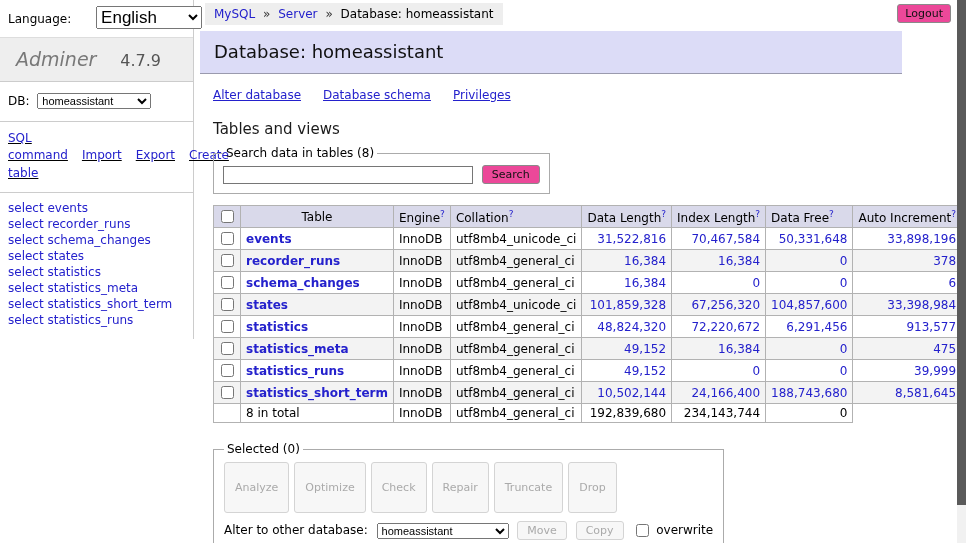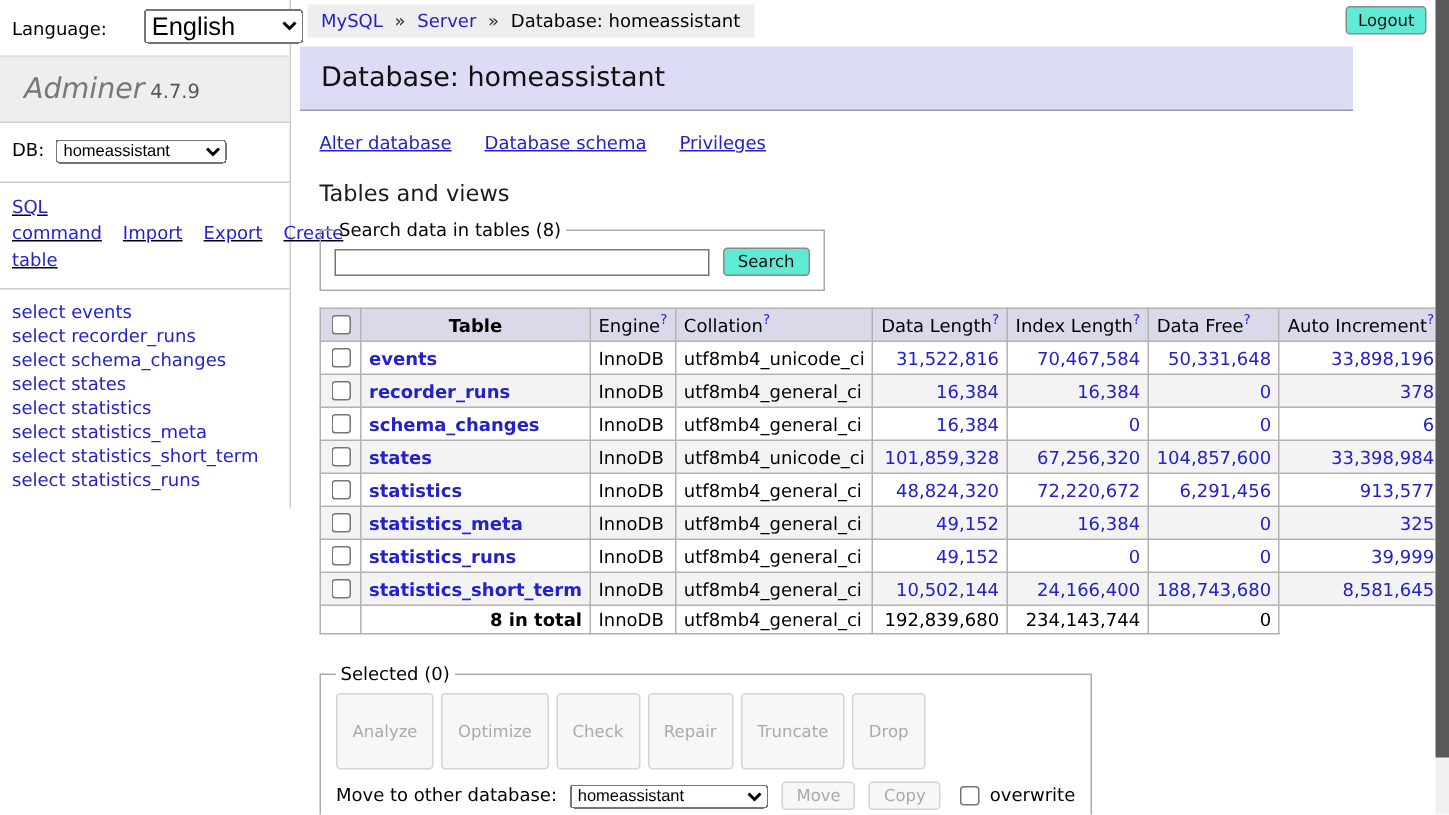--- a/index.html
+++ b/index.html
@@ -10,21 +10,21 @@
     font-size:12px; color:#000; background:#fff;
   }
   a { color:#2421cc; text-decoration:none; cursor:pointer; }
 
   
   .left-col { position:absolute; left:0; top:0; width:194px; border-right:1px solid #ccc; background:#fff; }
   .lang-row { margin:0; padding:6px 8px 8px; white-space:nowrap; }
   .lang-row select { font-size:17px; width:106px; margin-left:21px; }
   .app-banner { margin:0; background:#eee; border-top:1px solid #ddd; border-bottom:1px solid #ccc; padding:10px 16px 11px; }
   .app-name { font-style:italic; font-size:19px; color:#787878; font-weight:400; }
-  .app-version { font-size:13px; color:#555; margin-left:0; }
+  .app-version { font-size:16px; color:#555; margin-left:20px; }
   .db-row { margin:0; padding:11px 8px 12px; border-bottom:1px solid #ccc; white-space:nowrap; }
   .db-row select { font-size:11px; width:114px; margin-left:4px; }
   .menu-links { margin:0; padding:8px 8px 10px; border-bottom:1px solid #ccc; line-height:1.45;text-decoration:underline; }
   .menu-links a { margin-right:14px; }
   .table-links { margin:0; padding:8px 8px 10px; }
   .table-links a { display:block; line-height:1.33; }
 
   
   .main { position:absolute; left:200px; top:0; width:702px; }
   .breadcrumb { display:inline-block; margin:3px 13px 0 5px; background:#eee; padding:4px 9px; }
@@ -32,35 +32,35 @@
   .page-title { margin:6px 0 0; background:#dcdcf7; border-bottom:1px solid #9a9aae;
     padding:10px 14px 11px; font-size:18px; font-weight:400; color:#101010; }
   .content { margin-left:13px; }
   .action-links { margin:14px 0 0; }
   .action-links a { margin-right:22px;text-decoration:underline; }
   h3 { margin:18px 0 0; font-size:15px; font-weight:400; color:#1b1b1b; }
 
   fieldset { display:inline-block; border:1px solid #ababab; margin:8px 0 0; padding:5px 9px 9px; }
   legend { font-size:12px; padding:0 3px;margin-top:32px; }
   .search-input { width:250px; height:18px; border:1px solid #767676; font-size:12px; padding:1px 3px; margin-right:5px; vertical-align:middle; }
-  .btn { font-family:inherit; font-size:11px; padding:2px 9px; background:#5eead4; border:1px solid #8a8a8a; border-radius:3px; color:#111; }
+  .btn { font-family:inherit; font-size:11px; padding:2px 9px; background:#ec4899; border:1px solid #8a8a8a; border-radius:3px; color:#111; }
   .btn[disabled] { color:#aaa; border-color:#d4d4d4; background:#f7f7f7; }
 
   
   table { border-collapse:collapse; margin:11px 0 0; }
   th, td { border:1px solid #b2b2b2; padding:2px 5px; height:18px; font-size:12px; font-weight:400; text-align:left; white-space:nowrap; }
   thead th { background:#d9d9ea; }
-  thead th.col-table { font-weight:700; text-align:center; }
+  thead th.col-table { font-weight:400; text-align:center; }
   th sup, td sup { color:#2421cc; font-size:9px; }
   td.check, th.check { width:22px; text-align:center; padding:1px 3px; }
   td.name a { font-weight:700; }
   td.num { text-align:right; color:#2421cc; }
   tr.alt td { background:#f3f3f3; }
   tr.total td { color:#000; }
-  tr.total td.label { font-weight:700;text-align:right; }
+  tr.total td.label { font-weight:400; }
   tr.total td.num { color:#000; }
   td.noborder { border:none; background:#fff; }
 
   .selected-set { margin-top:19px; padding:6px 10px 10px; }
   .selected-buttons .btn { margin-right:5px; padding:18px 10px; }
   .move-row { margin-top:8px; white-space:nowrap; font-size:12px; }
   .move-row select { font-size:11px; width:132px; margin:0 5px; vertical-align:middle; }
   .move-row .btn { margin-right:5px; }
   .move-row label { font-size:12px; }
   .move-row input[type=checkbox] { vertical-align:middle; margin:0 3px 0 4px; }
@@ -199,21 +199,21 @@
             <td class="num"></td>
           </tr>
           <tr class="alt">
             <td class="check"><input type="checkbox" style=""></td>
             <td class="name"><a href="#">statistics_meta</a></td>
             <td>InnoDB</td>
             <td>utf8mb4_general_ci</td>
             <td class="num">49,152</td>
             <td class="num">16,384</td>
             <td class="num">0</td>
-            <td class="num">325</td>
+            <td class="num">475</td>
             <td class="num"></td>
           </tr>
           <tr class="">
             <td class="check"><input type="checkbox" style=""></td>
             <td class="name"><a href="#">statistics_runs</a></td>
             <td>InnoDB</td>
             <td>utf8mb4_general_ci</td>
             <td class="num">49,152</td>
             <td class="num">0</td>
             <td class="num">0</td>
@@ -242,21 +242,21 @@
             <td class="noborder"></td>
             <td class="noborder"></td>
           </tr>
         </tbody>
     </table>
 
     <fieldset class="selected-set">
       <legend>Selected (0)</legend>
       <div class="selected-buttons" id="selected-buttons"><button class="btn" disabled="">Analyze</button><button class="btn" disabled="">Optimize</button><button class="btn" disabled="">Check</button><button class="btn" disabled="">Repair</button><button class="btn" disabled="">Truncate</button><button class="btn" disabled="">Drop</button></div>
       <div class="move-row">
-        <span>Move to other database:</span>
+        <span>Alter to other database:</span>
         <select>
           <option>homeassistant</option>
         </select>
         <button class="btn" disabled="">Move</button>
         <button class="btn" disabled="">Copy</button>
         <input type="checkbox" id="overwrite-cb" style="">
         <label for="overwrite-cb">overwrite</label>
       </div>
     </fieldset>
 

